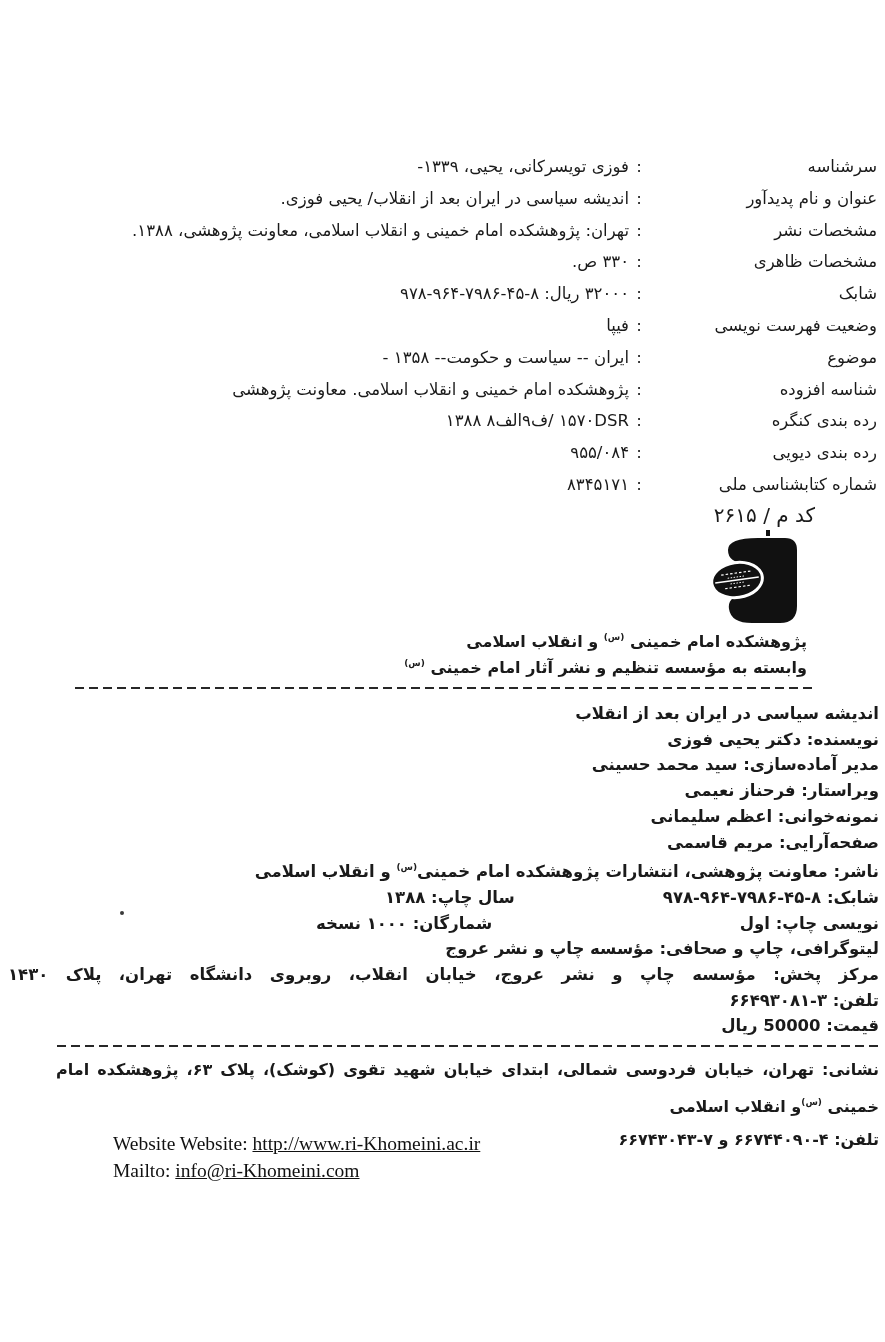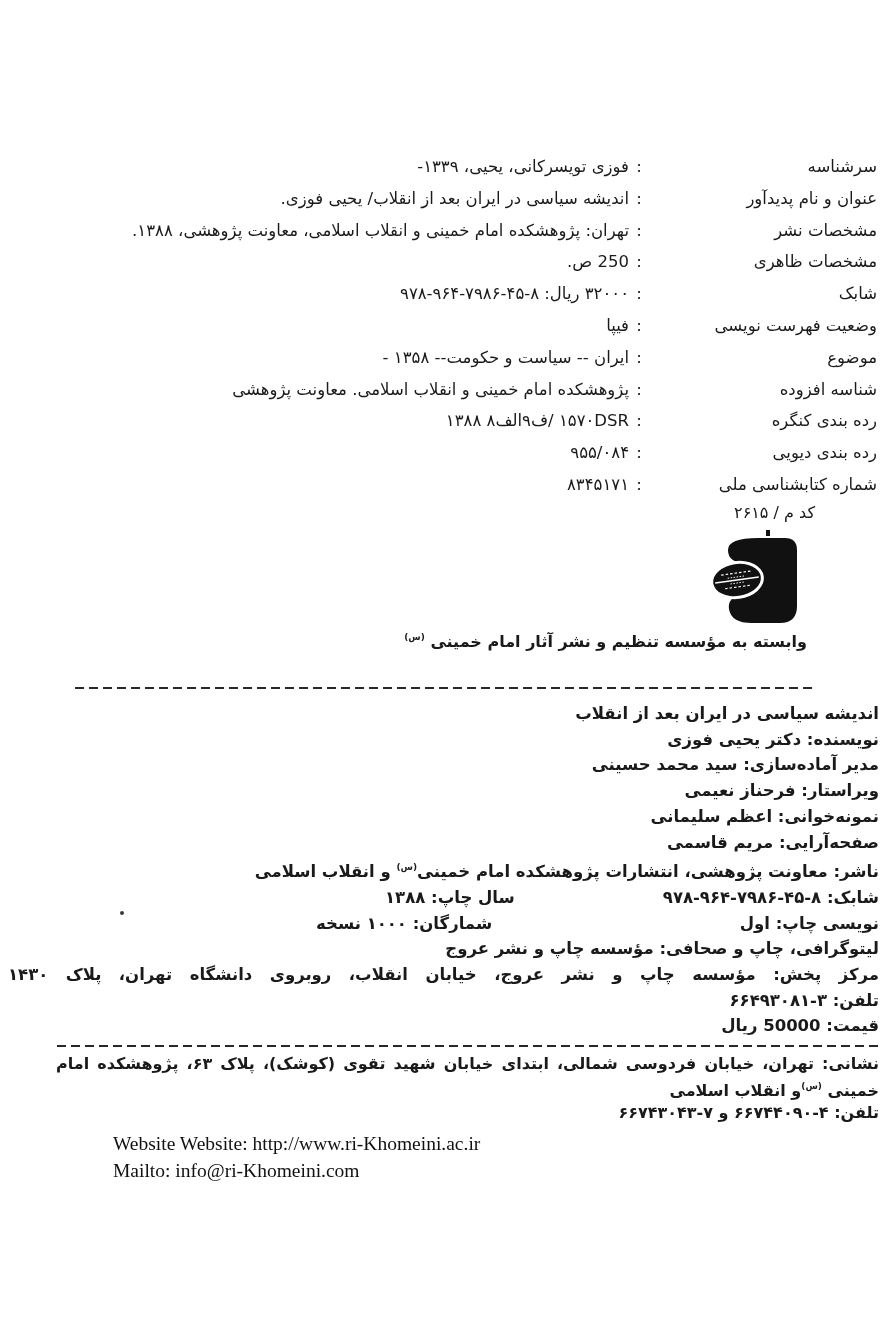--- a/index.html
+++ b/index.html
@@ -8,21 +8,21 @@
   .page{position:absolute;inset:0;background:#ffffff;}
 
   
   .cip{position:absolute;top:151px;right:8px;direction:rtl;font-size:16.5px;}
   .cip-row{display:flex;line-height:31.8px;white-space:nowrap;}
   .cip-label{width:228px;}
   .cip-colon{width:20px;text-align:center;}
   .cip-value{}
 
   
-  .code-line{position:absolute;top:503px;right:70px;direction:rtl;font-size:16px;}
+  .code-line{position:absolute;top:503px;right:70px;direction:rtl;font-size:20px;}
 
   
   .logo{position:absolute;top:530px;left:700px;width:120px;height:100px;}
 
   
   .institute{position:absolute;top:627px;right:78px;direction:rtl;text-align:right;
              font-size:16px;font-weight:700;line-height:21.5px;white-space:nowrap;}
   sup.hon{font-size:9px;vertical-align:7px;font-weight:700;}
 
   .divider{position:absolute;height:2px;
@@ -34,28 +34,28 @@
   .colophon{position:absolute;top:701px;right:6px;width:871px;direction:rtl;
             text-align:right;font-size:16.5px;font-weight:700;line-height:25.7px;}
   .colophon .line{white-space:nowrap;}
   .two-col{display:flex;justify-content:space-between;white-space:nowrap;}
   .two-col.isbn-year{padding-left:377px;}
   .two-col.edition-copies{padding-left:308px;}
   .stretch{white-space:normal;text-align:justify;text-align-last:justify;}
 
   
   .footer{position:absolute;top:1053px;right:6px;width:823px;direction:rtl;
-          font-size:16px;font-weight:700;line-height:22px;}
+          font-size:16px;font-weight:700;line-height:33px;}
   .footer .address{text-align:justify;}
   .footer .phone{text-align:right;}
 
   
   .english{position:absolute;top:1131px;left:113px;direction:ltr;
            font-family:"Liberation Serif",serif;font-size:19.5px;line-height:26.5px;color:#111;}
-  .english .url{margin-top:23px;}
+  .english .url{text-decoration:underline;margin-top:23px;}
 
   .artifact-dot{position:absolute;top:911px;left:120px;width:4px;height:4px;
                 background:#3a3a3a;border-radius:50%;}
 </style>
 </head>
 <body>
 
 <div class="page">
 
   <div class="cip">
@@ -70,21 +70,21 @@
       <div class="cip-value">اندیشه سیاسی در ایران بعد از انقلاب/ یحیی فوزی.</div>
     </div>
     <div class="cip-row">
       <div class="cip-label">مشخصات نشر</div>
       <div class="cip-colon">:</div>
       <div class="cip-value">تهران: پژوهشکده امام خمینی و انقلاب اسلامی، معاونت پژوهشی، ۱۳۸۸.</div>
     </div>
     <div class="cip-row">
       <div class="cip-label">مشخصات ظاهری</div>
       <div class="cip-colon">:</div>
-      <div class="cip-value">250 ص.</div>
+      <div class="cip-value">۳۳۰ ص.</div>
     </div>
     <div class="cip-row">
       <div class="cip-label">شابک</div>
       <div class="cip-colon">:</div>
       <div class="cip-value">۳۲۰۰۰ ریال: ‎۹۷۸-۹۶۴-۷۹۸۶-۴۵-۸</div>
     </div>
     <div class="cip-row">
       <div class="cip-label">وضعیت فهرست نویسی</div>
       <div class="cip-colon">:</div>
       <div class="cip-value">فیپا</div>
@@ -136,20 +136,21 @@
         <ellipse cx="37" cy="50" rx="27" ry="19" fill="#ffffff"></ellipse>
         <ellipse cx="37" cy="50" rx="24" ry="16" fill="#111"></ellipse>
         <path d="M 15 50 L 59 50" stroke="#ffffff" stroke-width="1.6" fill="none"></path>
         <path d="M 22 43 L 52 43 M 24 57 L 50 57" stroke="#ffffff" stroke-width="1.2" stroke-dasharray="2.5 2" fill="none"></path>
         <path d="M 28 47 L 46 47 M 30 53 L 44 53" stroke="#ffffff" stroke-width="0.9" stroke-dasharray="1.5 1.5" fill="none"></path>
       </g>
     </svg>
   </div>
 
   <div class="institute">
+    <div><span>پژوهشکده امام خمینی </span><sup class="hon">(س)</sup><span> و انقلاب اسلامی</span></div>
     <div><span>وابسته به مؤسسه تنظیم و نشر آثار امام خمینی </span><sup class="hon">(س)</sup></div>
   </div>
 
   <div class="divider d1"></div>
 
   <div class="colophon">
     <div class="line">اندیشه سیاسی در ایران بعد از انقلاب</div>
     <div class="line">نویسنده: دکتر یحیی فوزی</div>
     <div class="line">مدیر آماده‌سازی: سید محمد حسینی</div>
     <div class="line">ویراستار: فرحناز نعیمی</div>

